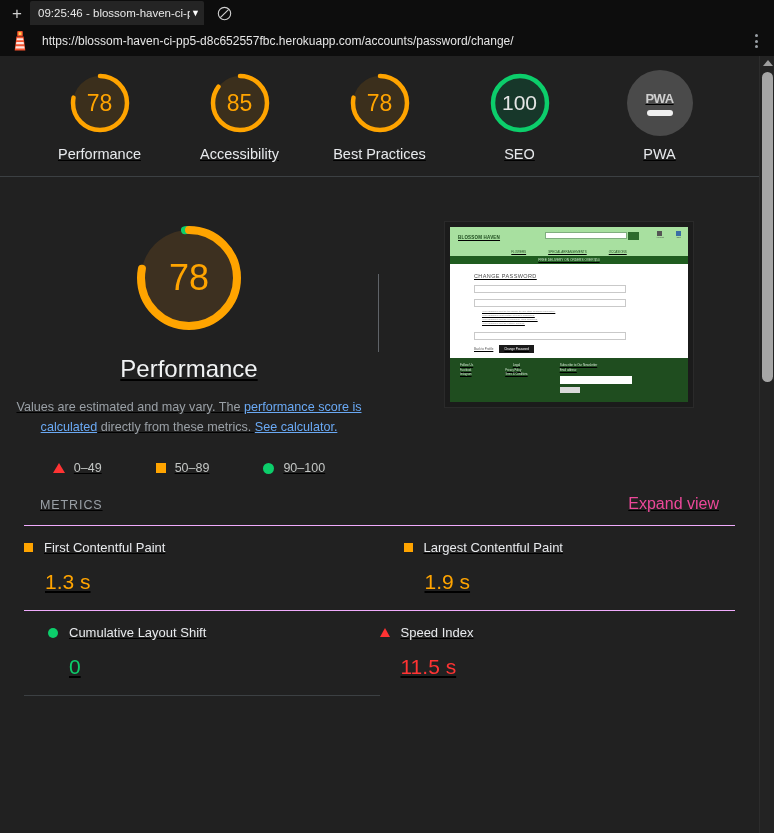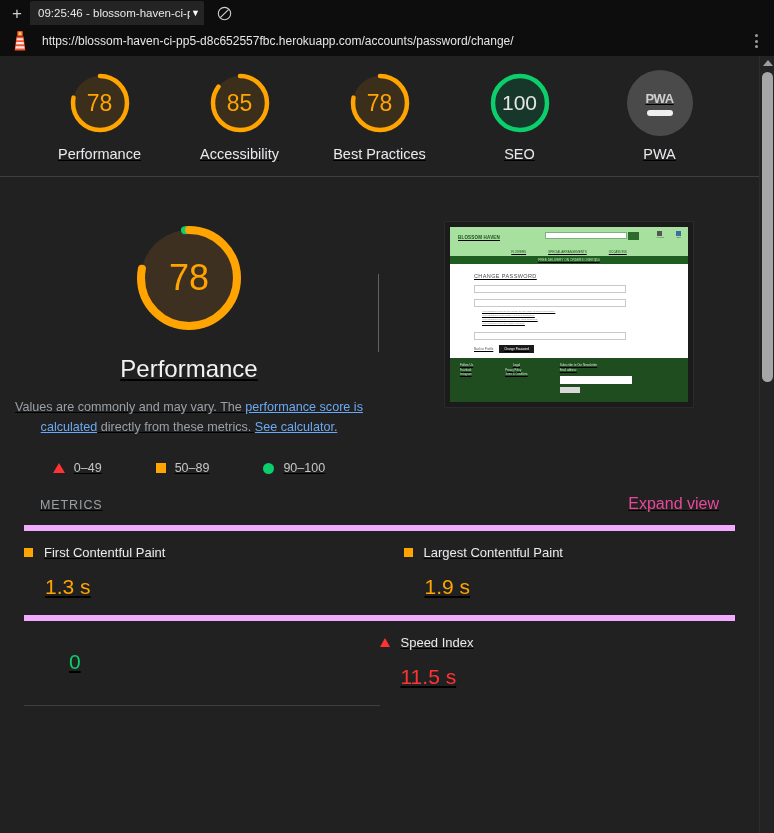--- a/index.html
+++ b/index.html
@@ -300,21 +300,21 @@
   }
   .metrics-grid {
     display: flex;
     flex-wrap: wrap;
     padding: 0 24px;
     margin-top: 12px;
   }
   .metric {
     width: 50%;
     padding: 14px 0 16px 0;
-    border-top: 6px solid #f0abfc;
+    border-top: 1px solid #f0abfc;
   }
   .metric.col-l { padding-right: 24px; }
   .metric.col-r { padding-left: 24px; }
   .metric.empty { border-top: 1px solid #3c4043; }
   .metric-row { display: flex; align-items: center; gap: 11px; }
   .metric-name { font-size: 13px; color: #e8eaed; }
   .metric-val {
     margin-top: 15px;
     font-size: 21px;
     margin-left: 21px;
@@ -432,21 +432,21 @@
         <div class="big-ring">
           <svg width="118" height="118" viewBox="0 0 118 118">
             <circle cx="59" cy="59" r="48" fill="#3d3020"></circle>
             <circle cx="59" cy="59" r="48" fill="none" stroke="#0cce6b" stroke-width="8" stroke-linecap="round" stroke-dasharray="2 999" stroke-dashoffset="-297"></circle>
             <circle cx="59" cy="59" r="48" fill="none" stroke="#ffa400" stroke-width="8" stroke-linecap="round" stroke-dasharray="235.2 301.6"></circle>
           </svg>
           <div class="big-num" style="color:#ffa400">78</div>
         </div>
         <div class="cat-title">Performance</div>
         <div class="cat-desc">
-          <span>Values are commonly and may vary. The </span><a href="#">performance score is calculated</a><span> directly from these metrics. </span><a href="#">See calculator.</a>
+          <span>Values are estimated and may vary. The </span><a href="#">performance score is calculated</a><span> directly from these metrics. </span><a href="#">See calculator.</a>
         </div>
         <div class="legend">
           <div class="legend-item">
             <span class="sh-tri"></span>
             <span class="txt">0–49</span>
           </div>
           <div class="legend-item">
             <span class="sh-sq"></span>
             <span class="txt">50–89</span>
           </div>
@@ -542,20 +542,24 @@
       <div class="metric col-r">
         <div class="metric-row">
           <span class="m-sq" style="background:#ffa400"></span>
           <span class="metric-name">Largest Contentful Paint</span>
         </div>
         <div class="metric-val" style="color:#ffa400">1.9 s</div>
       </div>
 
 
       <div class="metric col-r">
+        <div class="metric-row">
+          <span class="m-cir" style="background:#0cce6b"></span>
+          <span class="metric-name">Cumulative Layout Shift</span>
+        </div>
         <div class="metric-val" style="color:#0cce6b">0</div>
       </div>
 
       <div class="metric col-l">
         <div class="metric-row">
           <span class="m-tri"></span>
           <span class="metric-name">Speed Index</span>
         </div>
         <div class="metric-val" style="color:#ff3333">11.5 s</div>
       </div>

